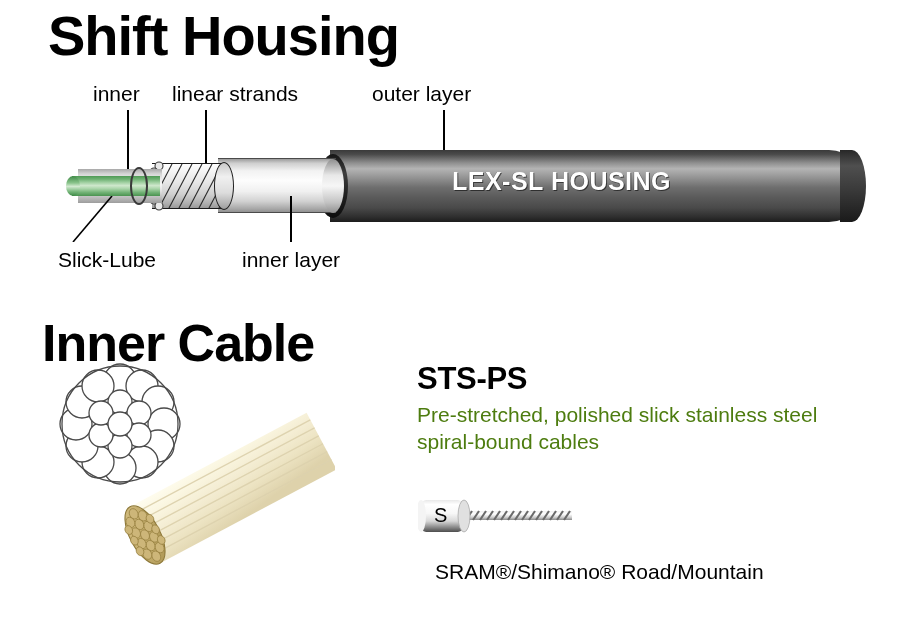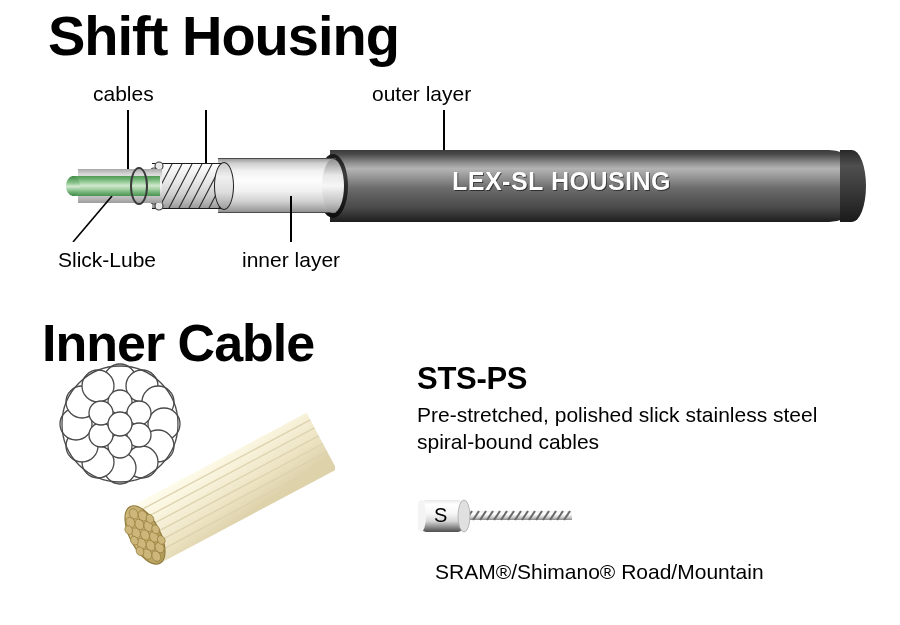--- a/index.html
+++ b/index.html
@@ -224,41 +224,42 @@
     color: #000000;
     letter-spacing: -0.3px;
     white-space: nowrap;
   }
   #sts-ps-description {
     left: 417px;
     top: 401px;
     width: 440px;
     font-size: 21px;
     line-height: 27px;
-    color: #000000;
+    color: #4d7c0f;
   }
   #cable-end-caption {
     left: 435px;
     top: 560px;
     font-size: 21px;
     color: #000000;
     white-space: nowrap;
   }
 
   
   #cable-end-fitting { left: 418px; top: 492px; }
 </style>
 </head>
 <body>
 
 <div id="page">
 
   <div class="abs section-title" id="shift-housing-title">Shift Housing</div>
 
-  <div class="abs callout-label" style="left:93px; top:82px;">cables</div>
+  <div class="abs callout-label" style="left:93px; top:82px;">inner</div>
+  <div class="abs callout-label" style="left:172px; top:82px;">linear strands</div>
   <div class="abs callout-label" style="left:372px; top:82px;">outer layer</div>
 
   <div class="abs leader-line" style="left:127px; top:110px; height:60px;"></div>
   <div class="abs leader-line" style="left:205px; top:110px; height:55px;"></div>
   <div class="abs leader-line" style="left:443px; top:110px; height:60px;"></div>
 
   <div class="abs" id="housing-assembly">
 
     <div class="abs" id="outer-tube"></div>
     <div class="abs" id="outer-tube-caprim"></div>

